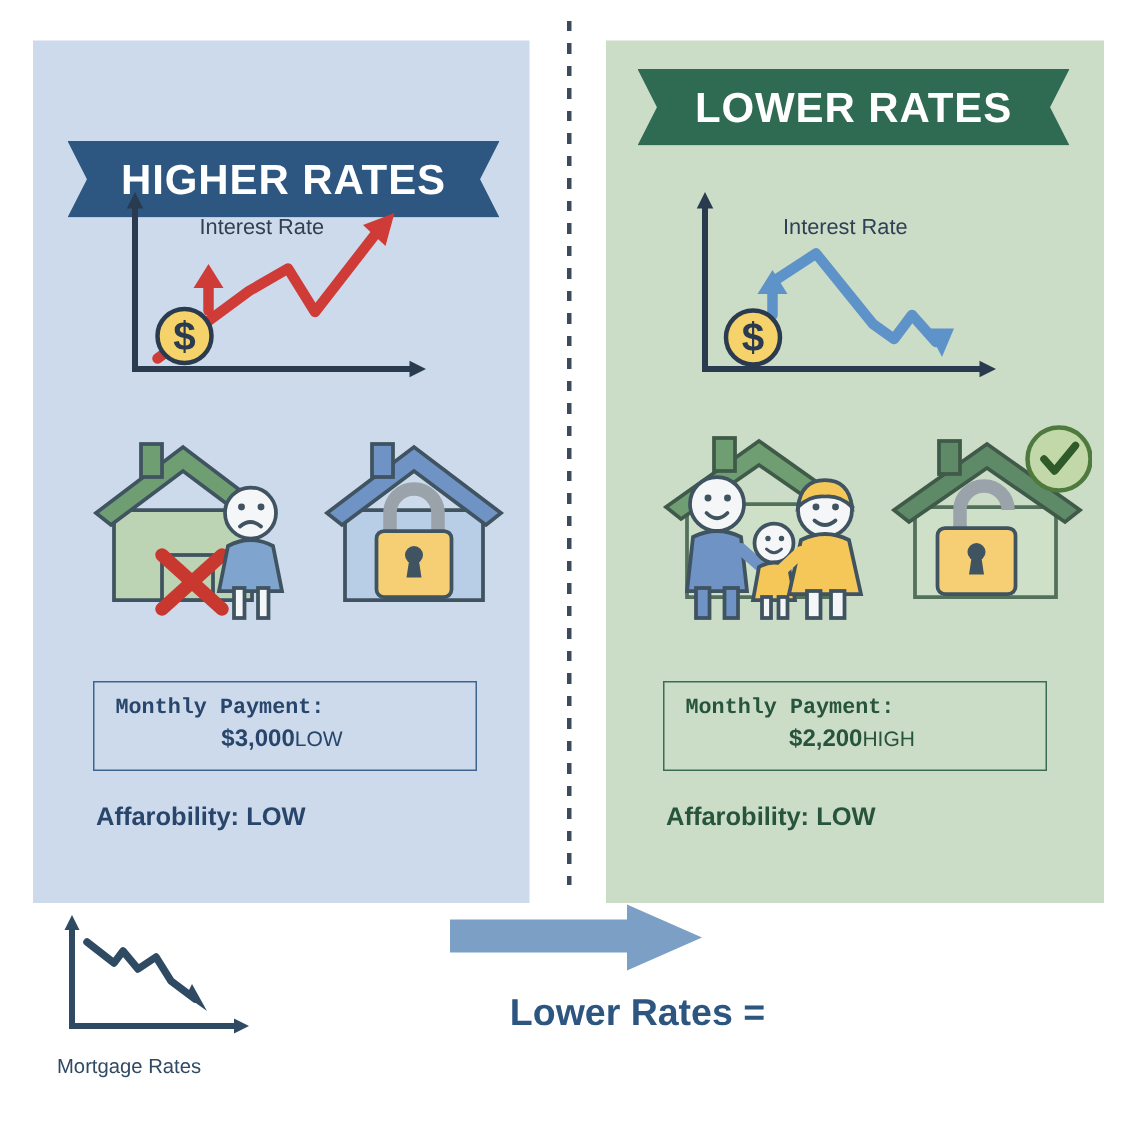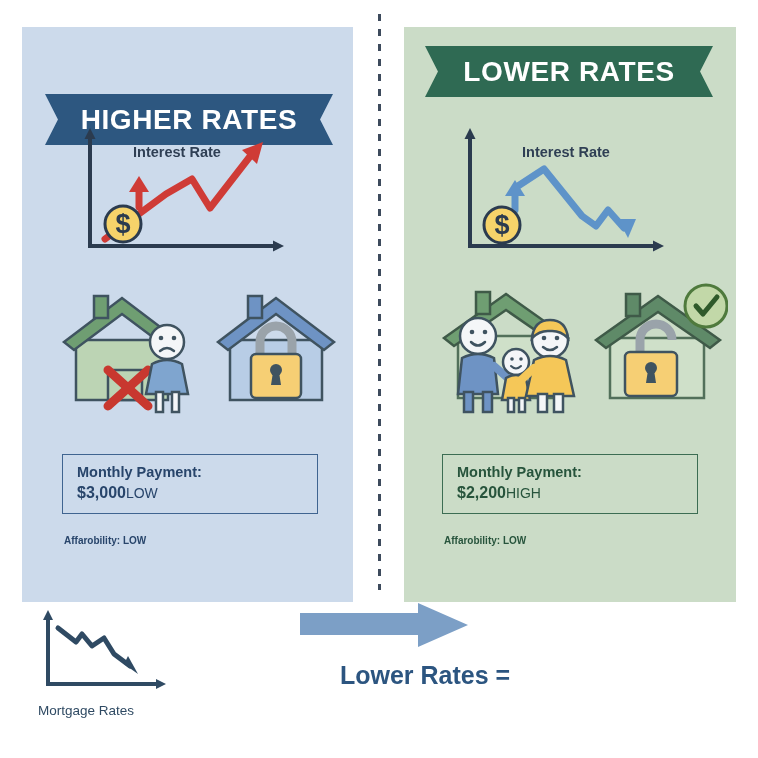--- a/index.html
+++ b/index.html
@@ -80,21 +80,21 @@
   }
 
   
   .rate-chart { position: absolute; }
   #chart-higher { left: 78px;  top: 124px; width: 210px; height: 140px; }
   #chart-lower  { left: 458px; top: 124px; width: 210px; height: 140px; }
 
   .chart-caption {
     position: absolute;
     font-size: 14.5px;
-    font-weight: bold;
+    font-weight: normal;
     color: #2f3f54;
     white-space: nowrap;
   }
   #caption-higher { left: 133px; top: 144px; }
   #caption-lower  { left: 522px; top: 144px; }
 
   
   .art { position: absolute; }
   #art-higher { left: 48px;  top: 282px; width: 290px; height: 132px; }
   #art-lower  { left: 428px; top: 278px; width: 300px; height: 136px; }
@@ -110,33 +110,34 @@
     border-color: #3f6490;
   }
   #payment-lower {
     left: 442px; top: 454px; width: 256px; height: 60px;
     border-color: #3c6d53;
   }
   .payment-title {
     font-size: 14.5px;
     font-weight: bold;
     line-height: 1.2;
+    font-family: Liberation Mono, monospace;
   }
   .payment-row {
     display: flex;
-    justify-content: flex-start;
+    justify-content: center;
     align-items: baseline;
     margin-top: 3px;
   }
   .payment-amount { font-size: 16px; font-weight: bold; }
   .payment-flag   { font-size: 14px; font-weight: normal; margin-right: 4px; }
 
   .afford {
     position: absolute;
-    font-size: 10px;
+    font-size: 17px;
     font-weight: bold;
     white-space: nowrap;
   }
   #afford-higher { left: 64px;  top: 535px; }
   #afford-lower  { left: 444px; top: 535px; }
 
   .txt-blue  { color: #28456b; }
   .txt-green { color: #27543c; }
 
   

